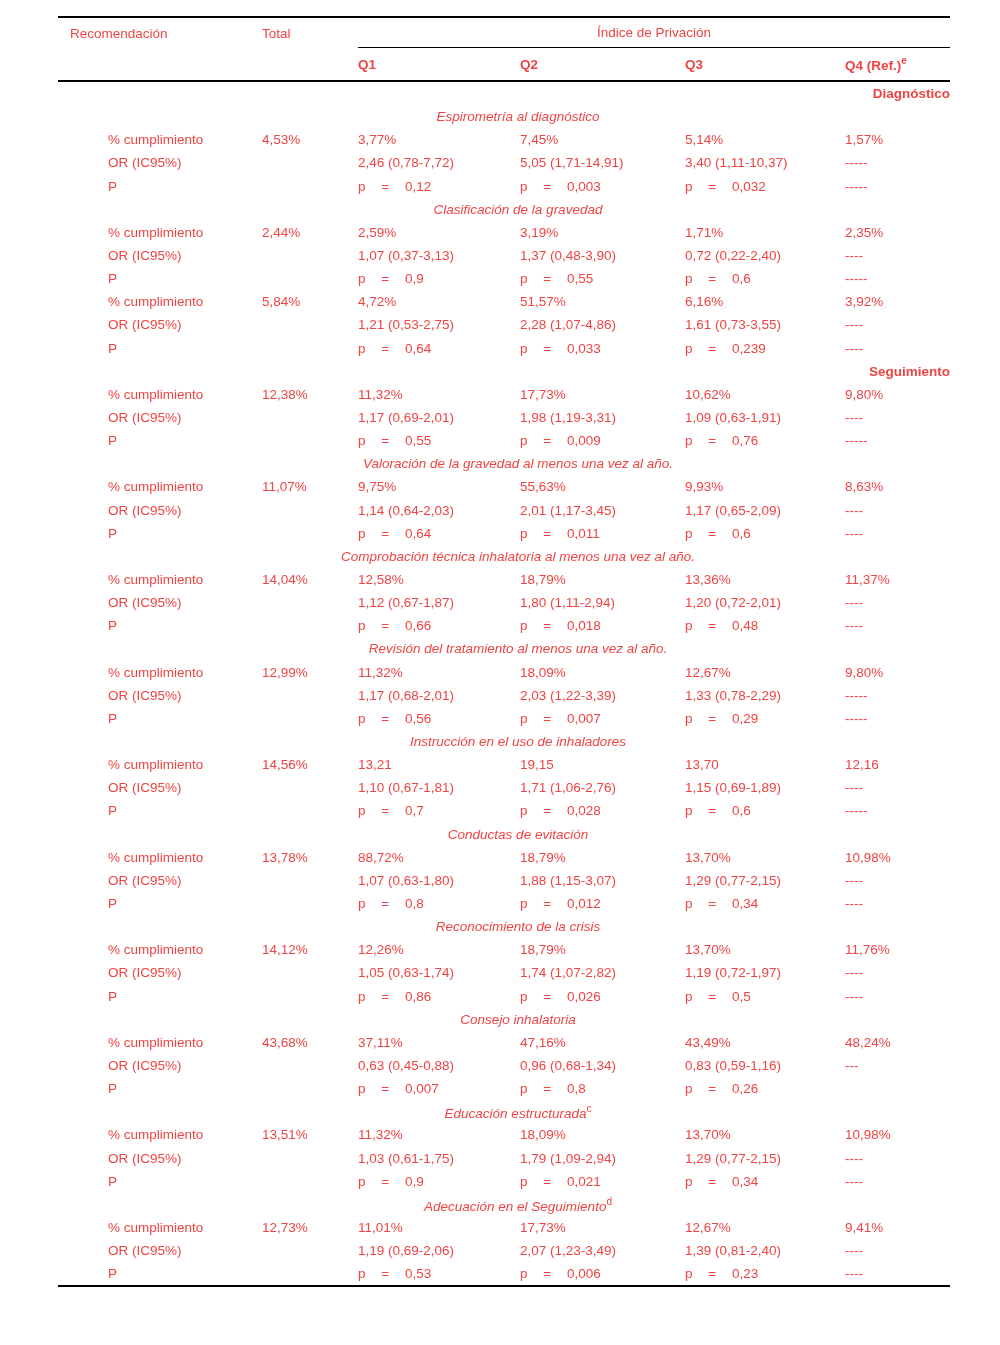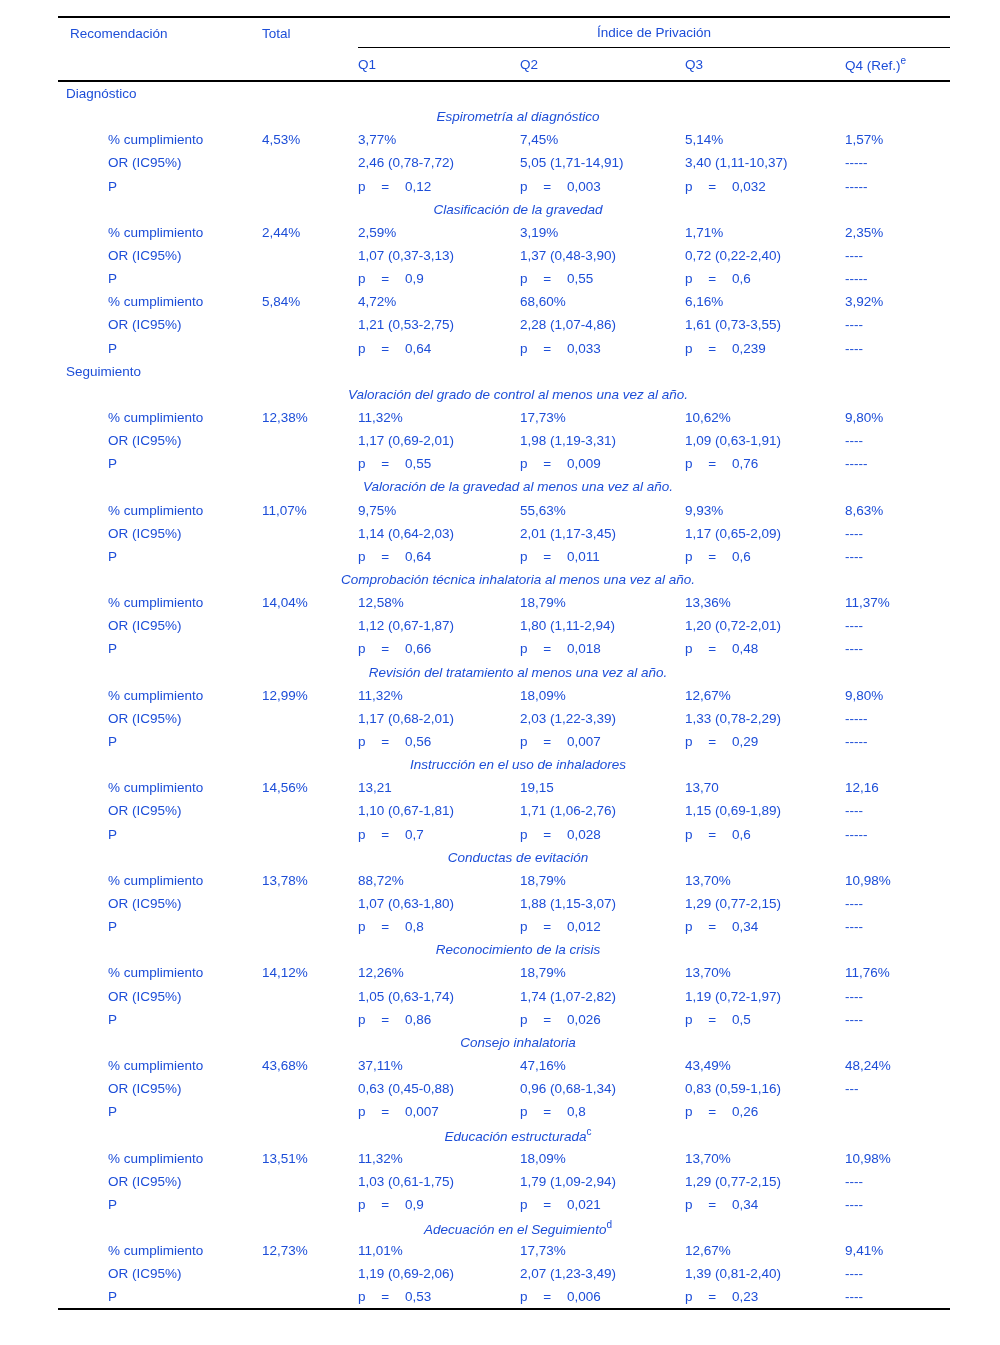--- a/index.html
+++ b/index.html
@@ -1,21 +1,21 @@
 <!DOCTYPE html>
 <html><head>
 <meta charset="utf-8">
 <style>
   html,body{margin:0;padding:0;background:#ffffff;}
   .page{
     position:relative;
     width:1000px;height:1345px;
     background:#ffffff;
     font-family:"Liberation Sans","DejaVu Sans",sans-serif;
-    font-size:13.5px;color:#1d4ed8;
+    font-size:13.5px;color:#ef4444;
     box-sizing:border-box;
   }
   .tablebox{
     position:absolute;left:58px;top:16px;width:892px;
   }
   .rule{background:#000;width:100%;}
   .rule.thick{height:2px;}
   
   .grid{
     display:grid;
@@ -23,26 +23,26 @@
     align-items:center;
   }
   .hrow1{height:30px;}
   .group-head{
     grid-column:3 / 7;
     text-align:center;
     align-self:stretch;
     display:flex;align-items:center;justify-content:center;
     border-bottom:1.5px solid #000;
   }
-  .hrow2{height:32px;}
+  .hrow2{height:32px;font-weight:bold;}
   .cell{white-space:nowrap;overflow:visible;}
   .row{height:23.15px;display:grid;
     grid-template-columns:204px 96px 162px 165px 160px 105px;
     align-items:center;}
-  .section-title{font-weight:normal;padding-left:8px;grid-column:1/7;}
+  .section-title{font-weight:bold;padding-left:8px;grid-column:1/7;text-align:right;}
   .item-name{font-style:italic;padding-left:28px;grid-column:1/7;text-align:center;}
   .row-label{padding-left:50px;}
   sup{font-size:10px;font-style:normal;}
   .item-name sup{font-style:normal;}
   .p-cell{word-spacing:12px;}
   .head-label{padding-left:12px;}
 </style>
 </head>
 <body>
 
@@ -123,21 +123,21 @@
           <span class="cell"></span>
           <span class="cell p-cell">p = 0,9</span>
           <span class="cell p-cell">p = 0,55</span>
           <span class="cell p-cell">p = 0,6</span>
           <span class="cell">-----</span>
         </div>
         <div class="row data-row">
           <span class="cell row-label">% cumplimiento</span>
           <span class="cell">5,84%</span>
           <span class="cell">4,72%</span>
-          <span class="cell">68,60%</span>
+          <span class="cell">51,57%</span>
           <span class="cell">6,16%</span>
           <span class="cell">3,92%</span>
         </div>
         <div class="row data-row">
           <span class="cell row-label">OR (IC95%)</span>
           <span class="cell"></span>
           <span class="cell">1,21 (0,53-2,75)</span>
           <span class="cell">2,28 (1,07-4,86)</span>
           <span class="cell">1,61 (0,73-3,55)</span>
           <span class="cell">----</span>
@@ -145,23 +145,20 @@
         <div class="row data-row">
           <span class="cell row-label">P</span>
           <span class="cell"></span>
           <span class="cell p-cell">p = 0,64</span>
           <span class="cell p-cell">p = 0,033</span>
           <span class="cell p-cell">p = 0,239</span>
           <span class="cell">----</span>
         </div>
         <div class="row">
           <span class="cell section-title">Seguimiento</span>
-        </div>
-        <div class="row">
-          <span class="cell item-name"><span>Valoración del grado de control al menos una vez al año.</span></span>
         </div>
         <div class="row data-row">
           <span class="cell row-label">% cumplimiento</span>
           <span class="cell">12,38%</span>
           <span class="cell">11,32%</span>
           <span class="cell">17,73%</span>
           <span class="cell">10,62%</span>
           <span class="cell">9,80%</span>
         </div>
         <div class="row data-row">

